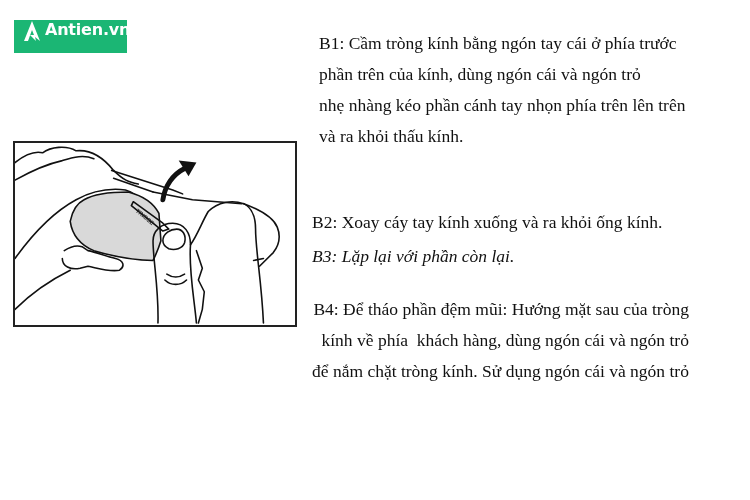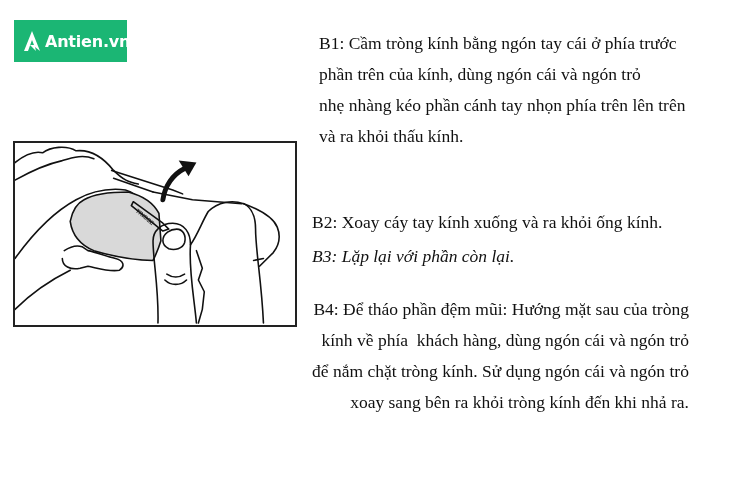--- a/index.html
+++ b/index.html
@@ -11,25 +11,25 @@
       width: 750px;
       height: 500px;
       position: relative;
       overflow: hidden;
     }
     .logo {
       position: absolute;
       left: 14px;
       top: 20px;
       width: 113px;
-      height: 42px;
+      height: 33px;
       background: #1bb674;
       border-radius: 0;
       display: flex;
-      align-items: center;
+      align-items: flex-start;
       box-sizing: border-box;
       padding-left: 9px;
     }
     .logo-icon {
       width: 18px;
       height: 22px;
       display: inline-block;
       margin-right: 4px;
     }
     .logo-text {
@@ -135,15 +135,14 @@
   <div class="step step-2">
     <p>B2: Xoay cáy tay kính xuống và ra khỏi ống kính.</p>
   </div>
   <div class="step step-3">
     <p>B3: Lặp lại với phần còn lại.</p>
   </div>
   <div class="step step-4">
     <p>B4: Để tháo phần đệm mũi: Hướng mặt sau của tròng</p>
     <p style="white-space: pre;"> kính về phía  khách hàng, dùng ngón cái và ngón trỏ</p>
     <p>để nắm chặt tròng kính. Sử dụng ngón cái và ngón trỏ</p>
-    <p>xoay sang bên ra khỏi tròng kính đến khi nhả ra.</p>
   </div>
 </div>
 
 </body></html>

